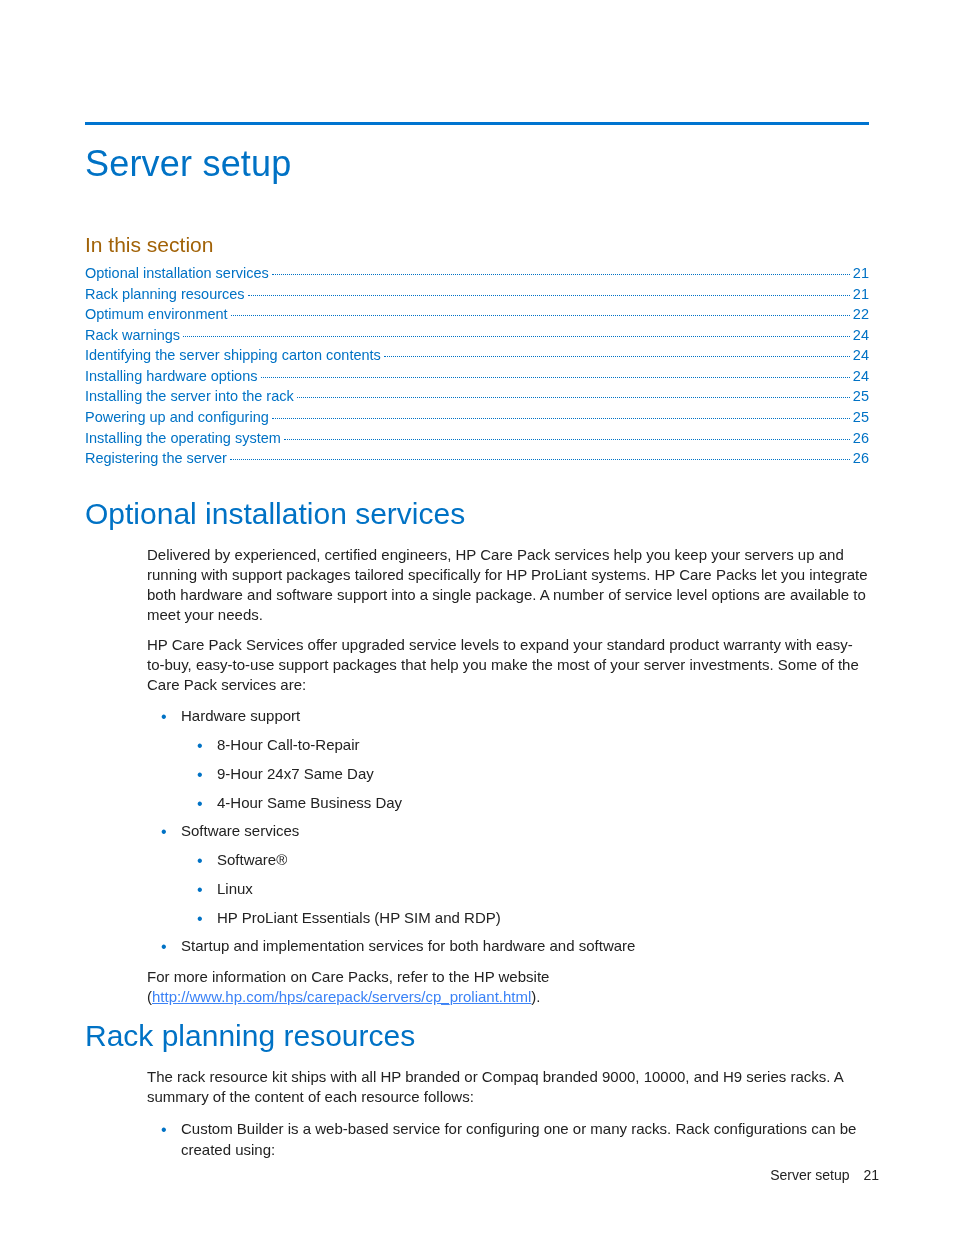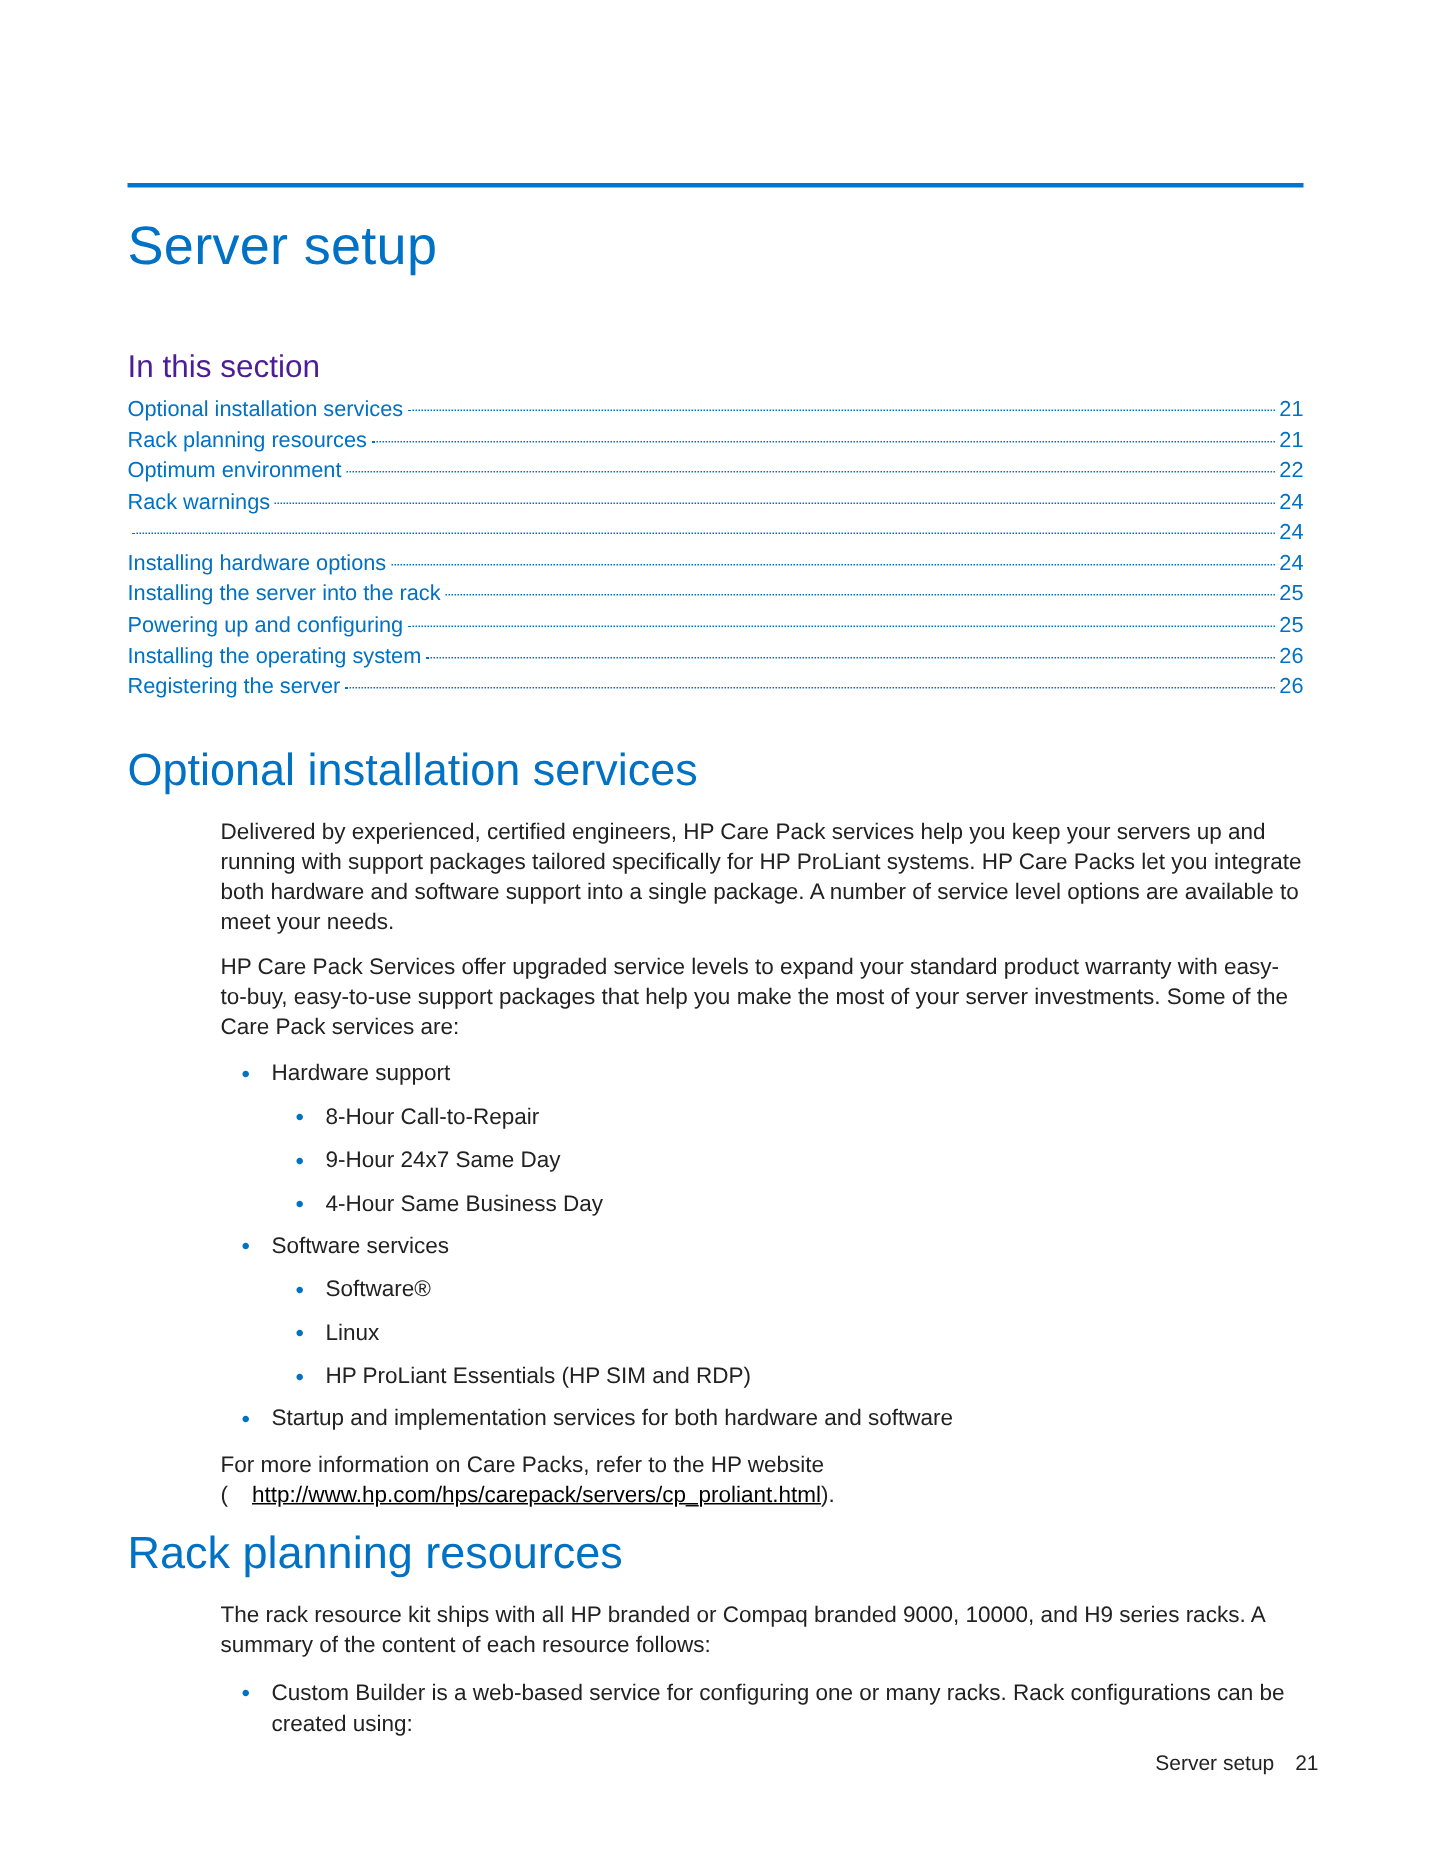--- a/index.html
+++ b/index.html
@@ -25,21 +25,21 @@
     font-weight: 400;
     font-size: 36px;
     color: #0072c5;
     margin: 0 0 48px 0;
     letter-spacing: 0.2px;
     font-stretch: condensed;
   }
   h2.section-label {
     font-weight: 400;
     font-size: 21px;
-    color: #4c1d95;
+    color: #a16207;
     margin: 0 0 6px 0;
     font-stretch: condensed;
   }
   .toc { margin-bottom: 28px; }
   .toc-row {
     display: flex;
     align-items: baseline;
     font-size: 14.5px;
     color: #0072c5;
     line-height: 1.42;
@@ -95,23 +95,22 @@
     margin-bottom: 7px;
   }
   ul.lvl2 > li::before {
     content: "•";
     color: #0072c5;
     position: absolute;
     left: -20px;
     font-size: 16px;
   }
   a.weblink {
-    color: #000000;
+    color: #3b82f6;
     text-decoration: underline;
-    margin-left: 16px;
   }
   .footer {
     position: absolute;
     bottom: 52px;
     right: 75px;
     font-size: 14px;
     color: #222;
   }
   .footer .pn { margin-left: 10px; }
 </style>
@@ -140,20 +139,21 @@
         <span class="toc-title">Optimum environment</span>
         <span class="toc-dots"></span>
         <span class="toc-page"> 22</span>
       </div>
       <div class="toc-row">
         <span class="toc-title">Rack warnings</span>
         <span class="toc-dots"></span>
         <span class="toc-page"> 24</span>
       </div>
       <div class="toc-row">
+        <span class="toc-title">Identifying the server shipping carton contents</span>
         <span class="toc-dots"></span>
         <span class="toc-page"> 24</span>
       </div>
       <div class="toc-row">
         <span class="toc-title">Installing hardware options</span>
         <span class="toc-dots"></span>
         <span class="toc-page"> 24</span>
       </div>
       <div class="toc-row">
         <span class="toc-title">Installing the server into the rack</span>

